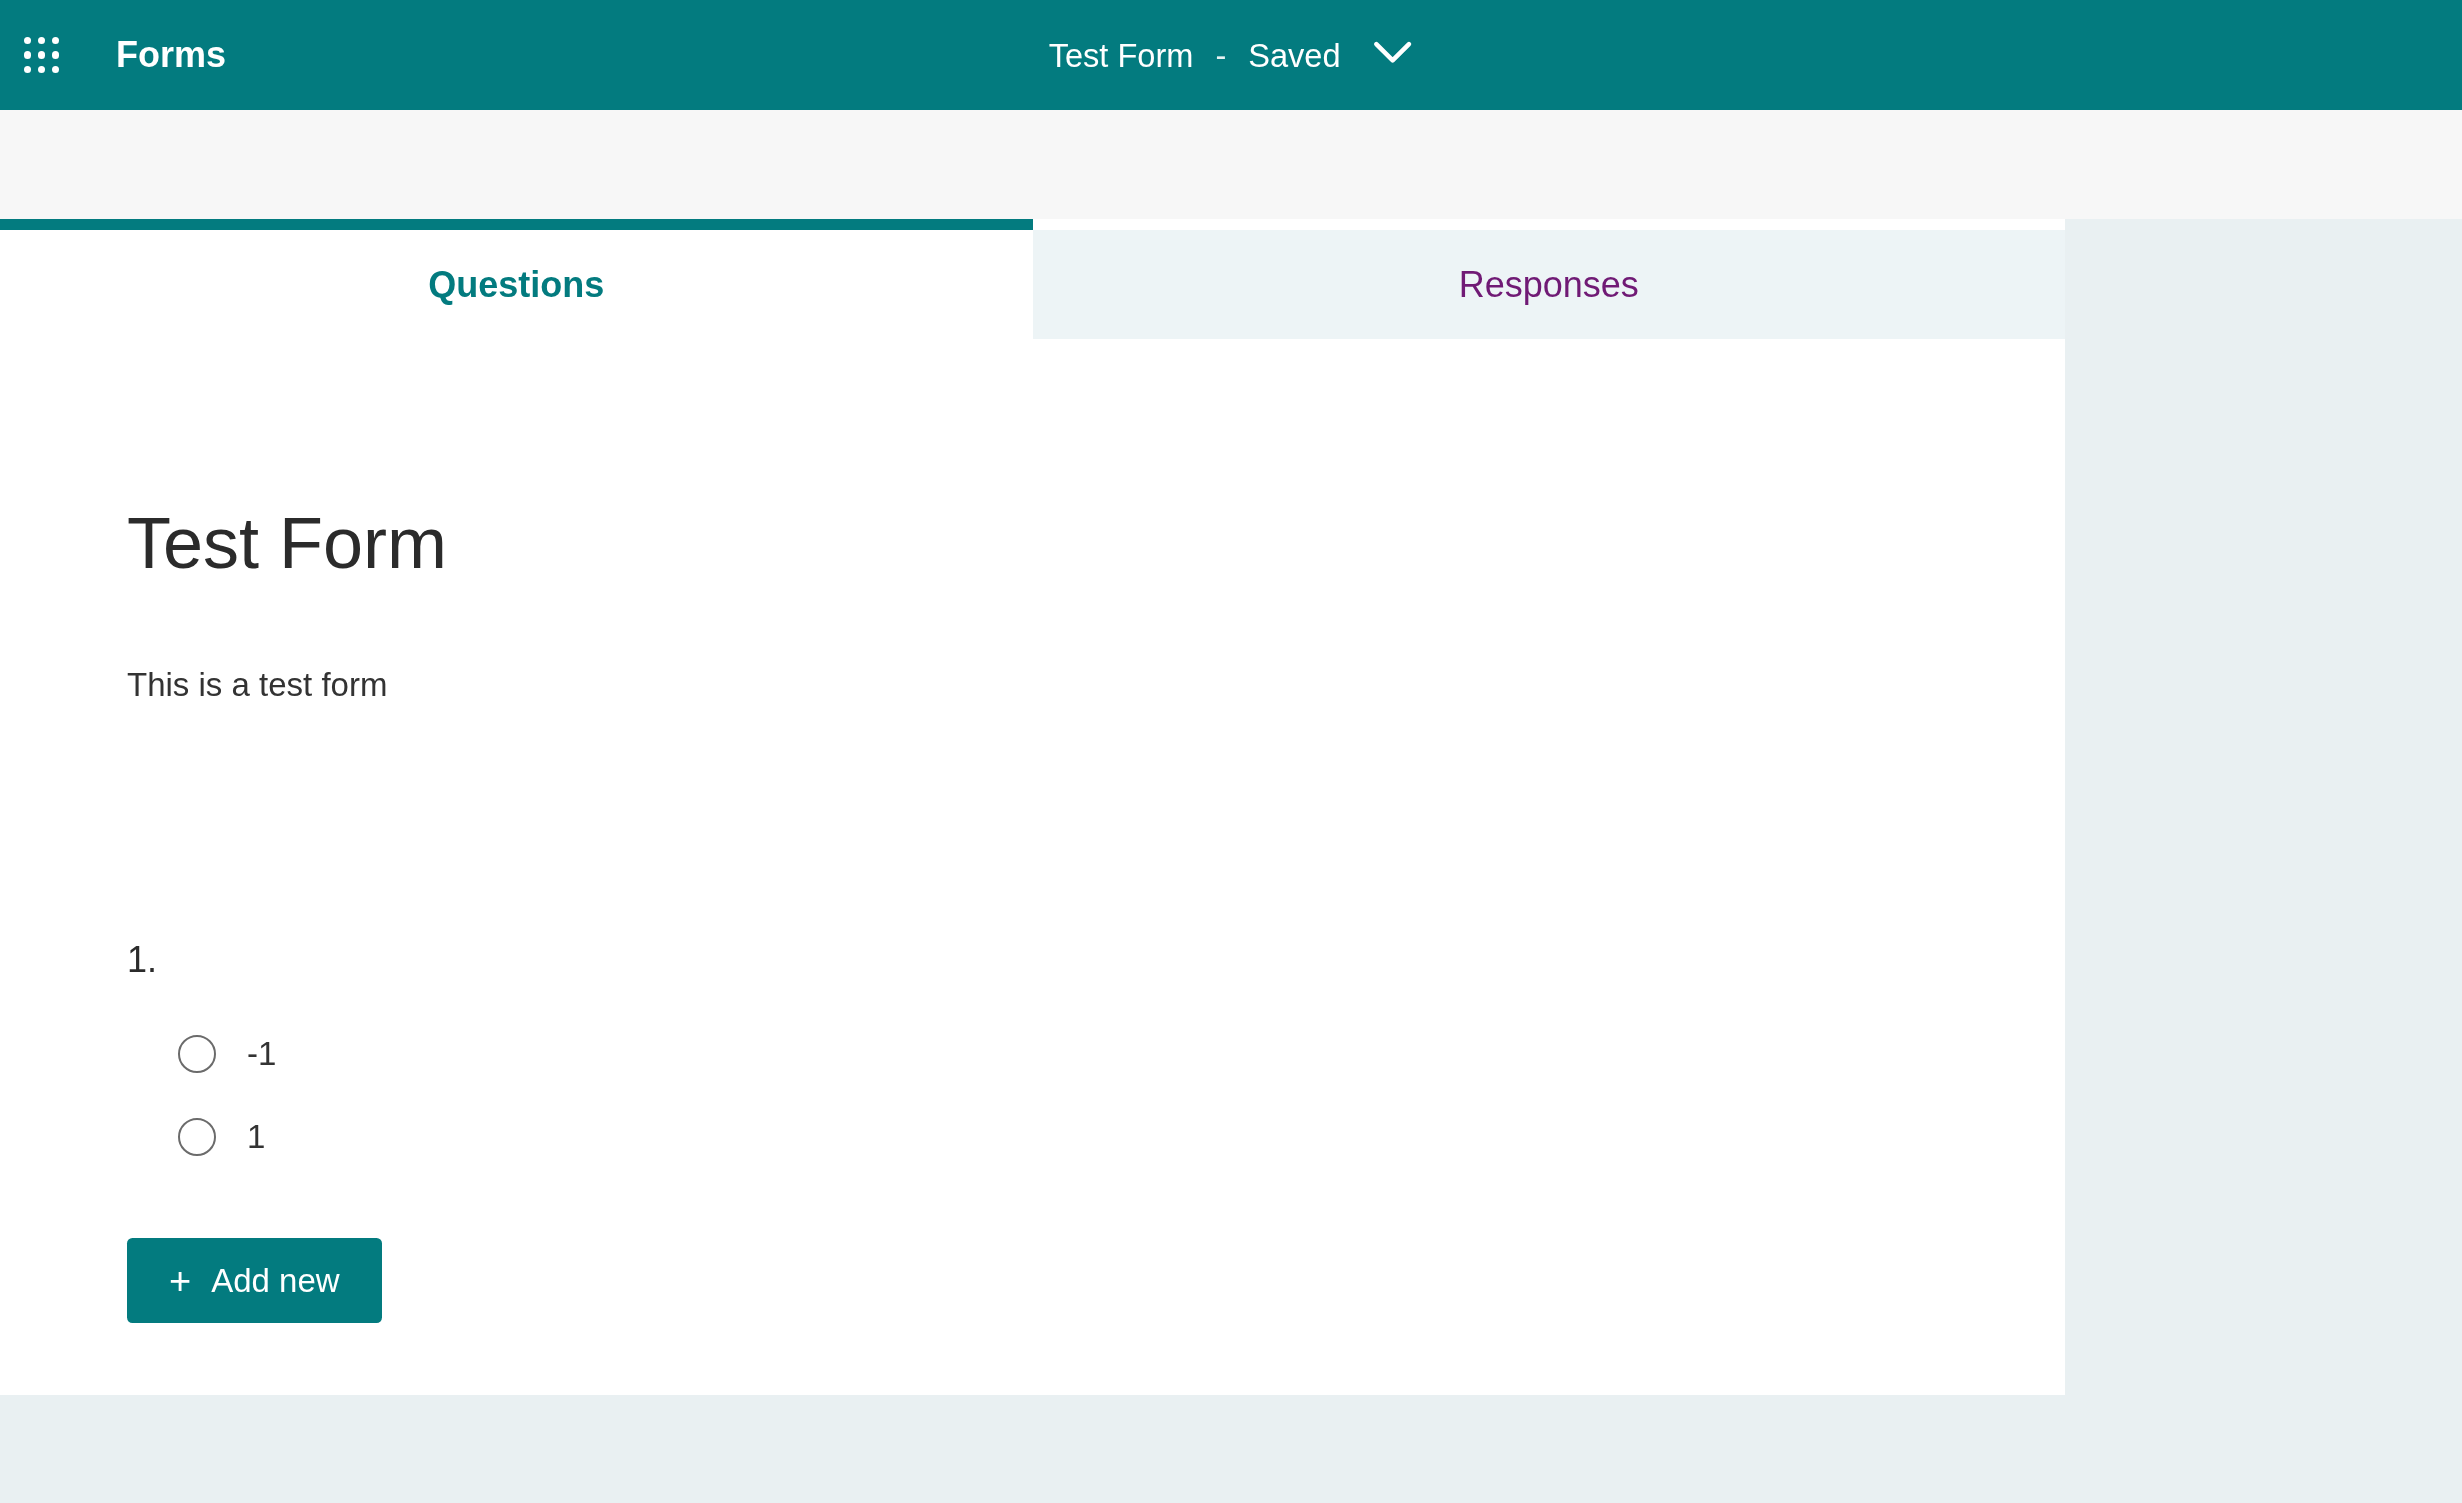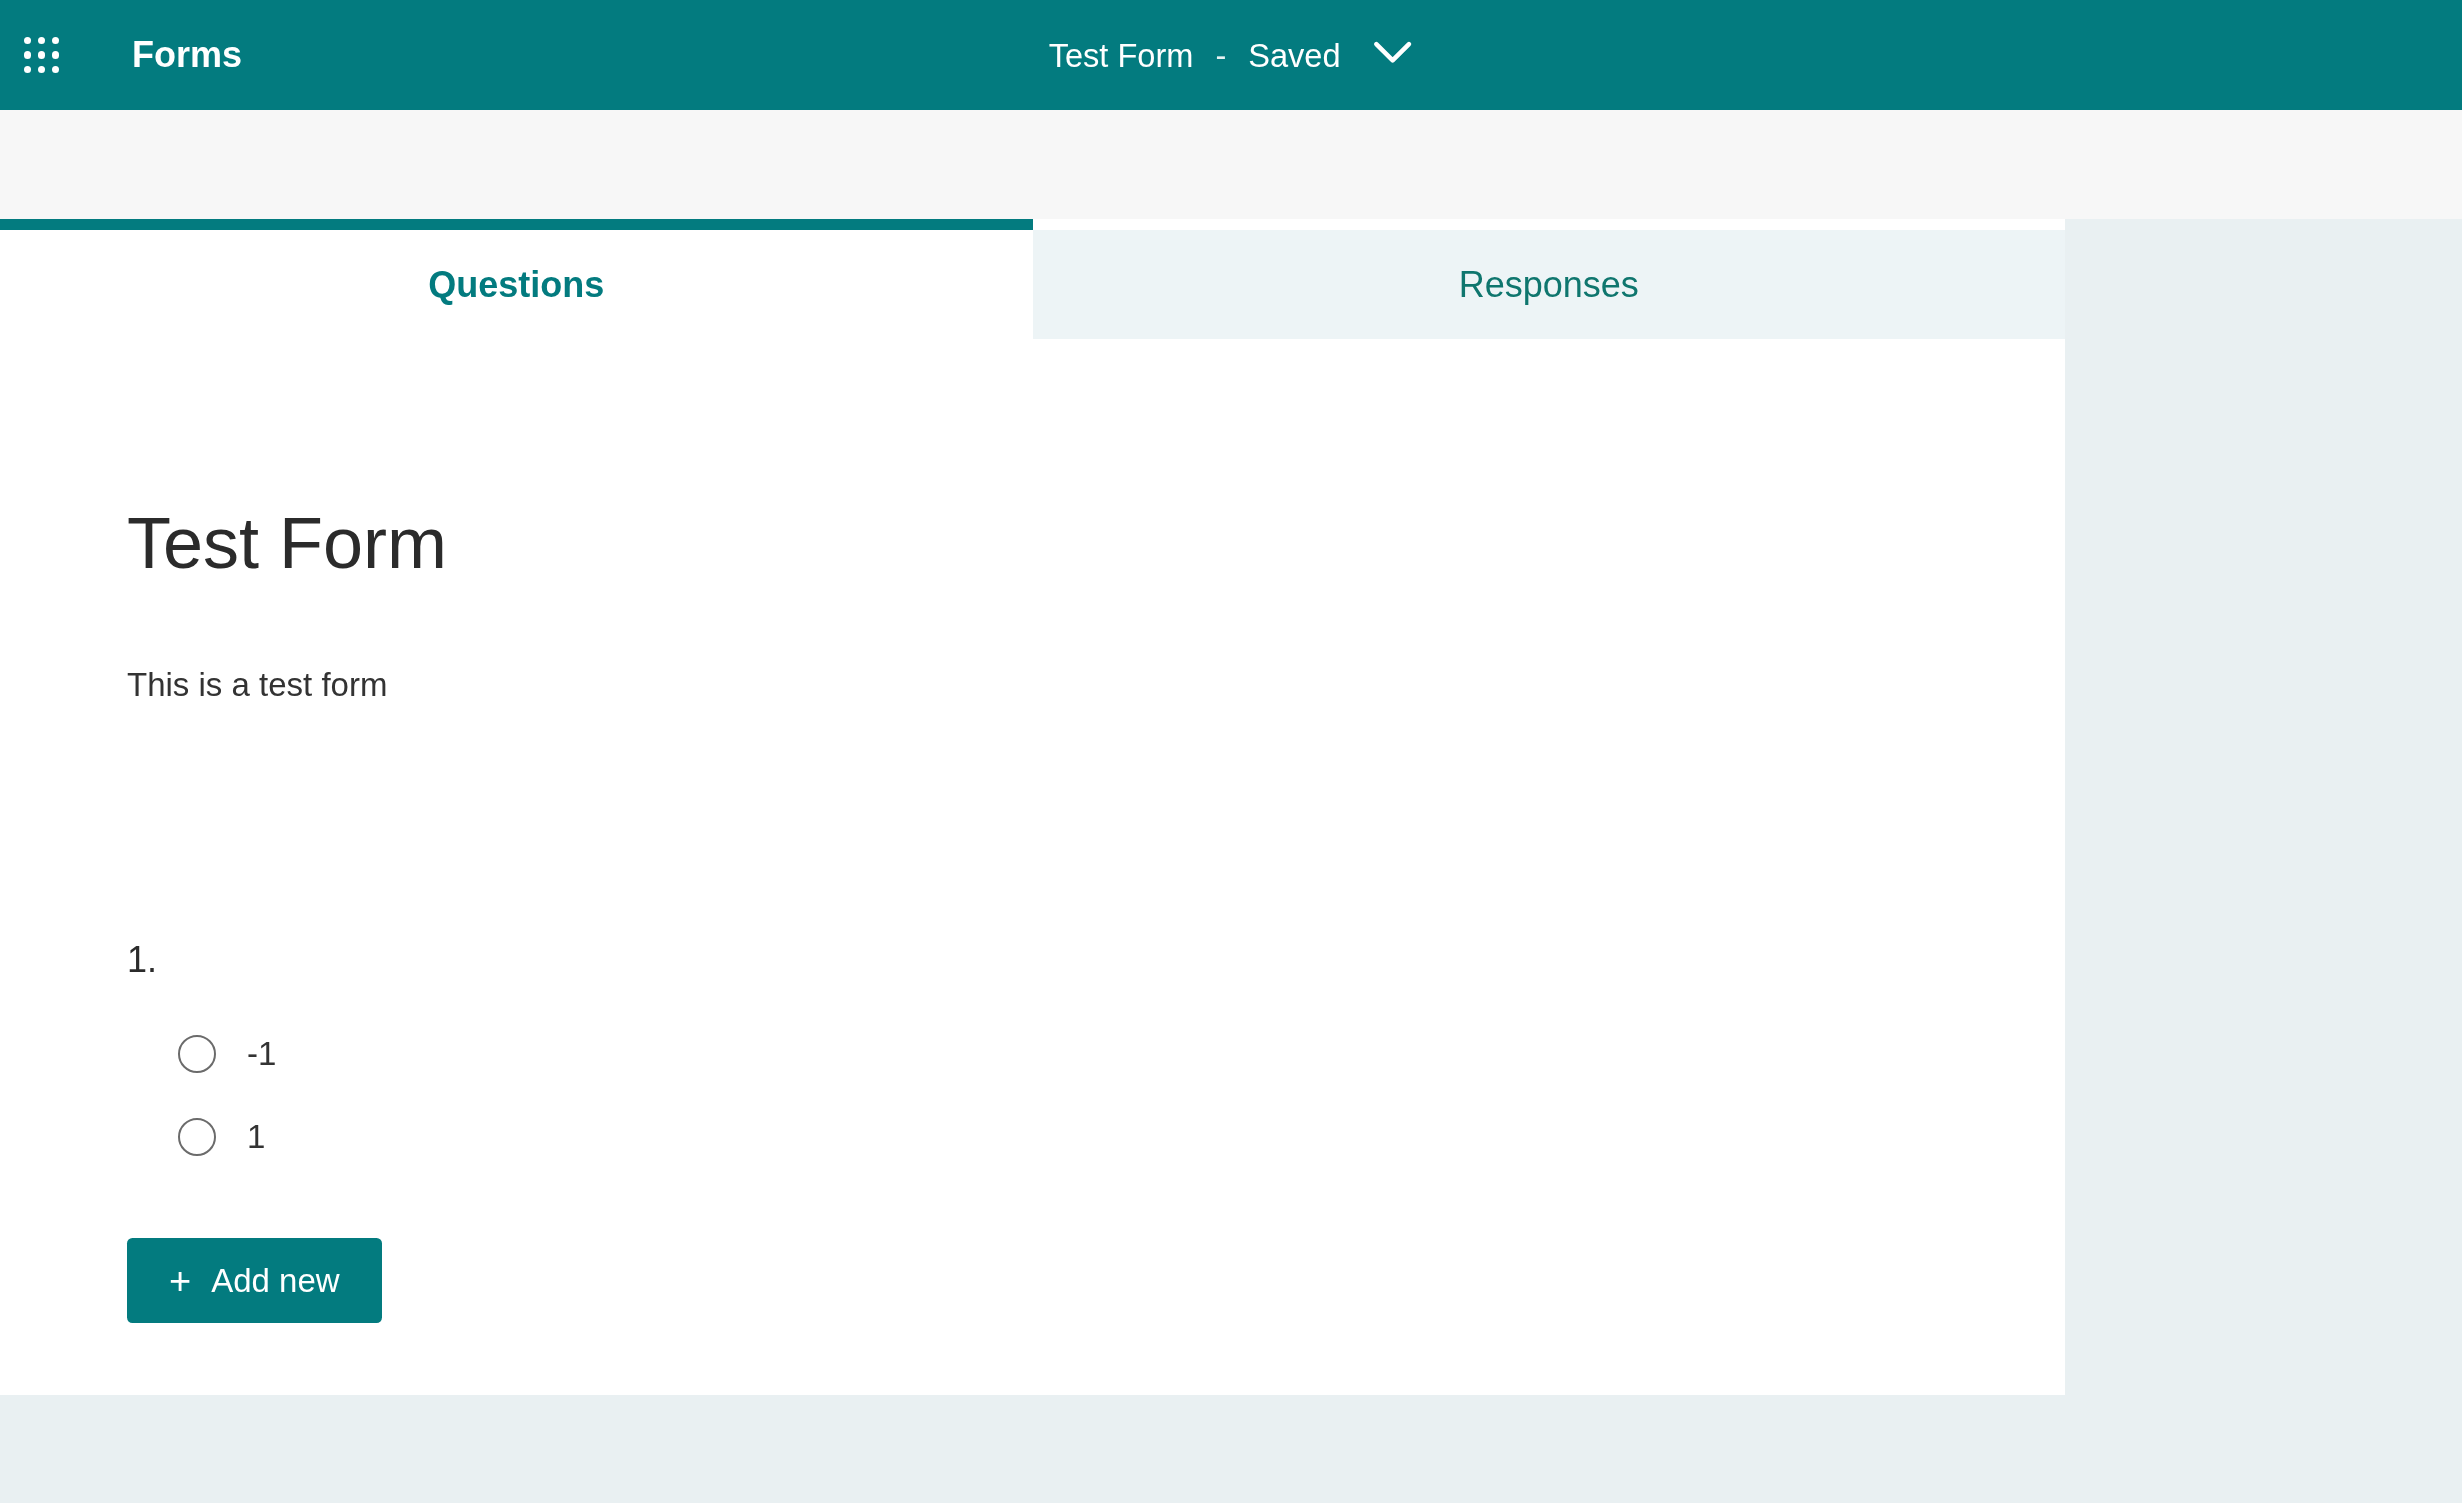--- a/index.html
+++ b/index.html
@@ -13,21 +13,20 @@
       width: 2462px;
       height: 1503px;
       overflow: hidden;
     }
     .top-bar {
       height: 110px;
       background: #037b7f;
       display: flex;
       align-items: center;
       color: #ffffff;
-      gap: 16px;
     }
     .waffle-cell {
       width: 83px;
       height: 110px;
       display: flex;
       align-items: center;
       justify-content: center;
     }
     .waffle-grid {
       display: grid;
@@ -97,21 +96,21 @@
       justify-content: center;
       font-size: 36px;
       cursor: pointer;
     }
     .tab-active {
       color: #037b7f;
       font-weight: 600;
       background: #ffffff;
     }
     .tab-inactive {
-      color: #0f766e;
+      color: #701a75;
       background: #edf4f6;
       font-weight: 400;
     }
     .form-body {
       padding: 163px 127px 72px 127px;
     }
     .form-title {
       font-size: 72px;
       font-weight: 400;
       color: #2b2b2b;

